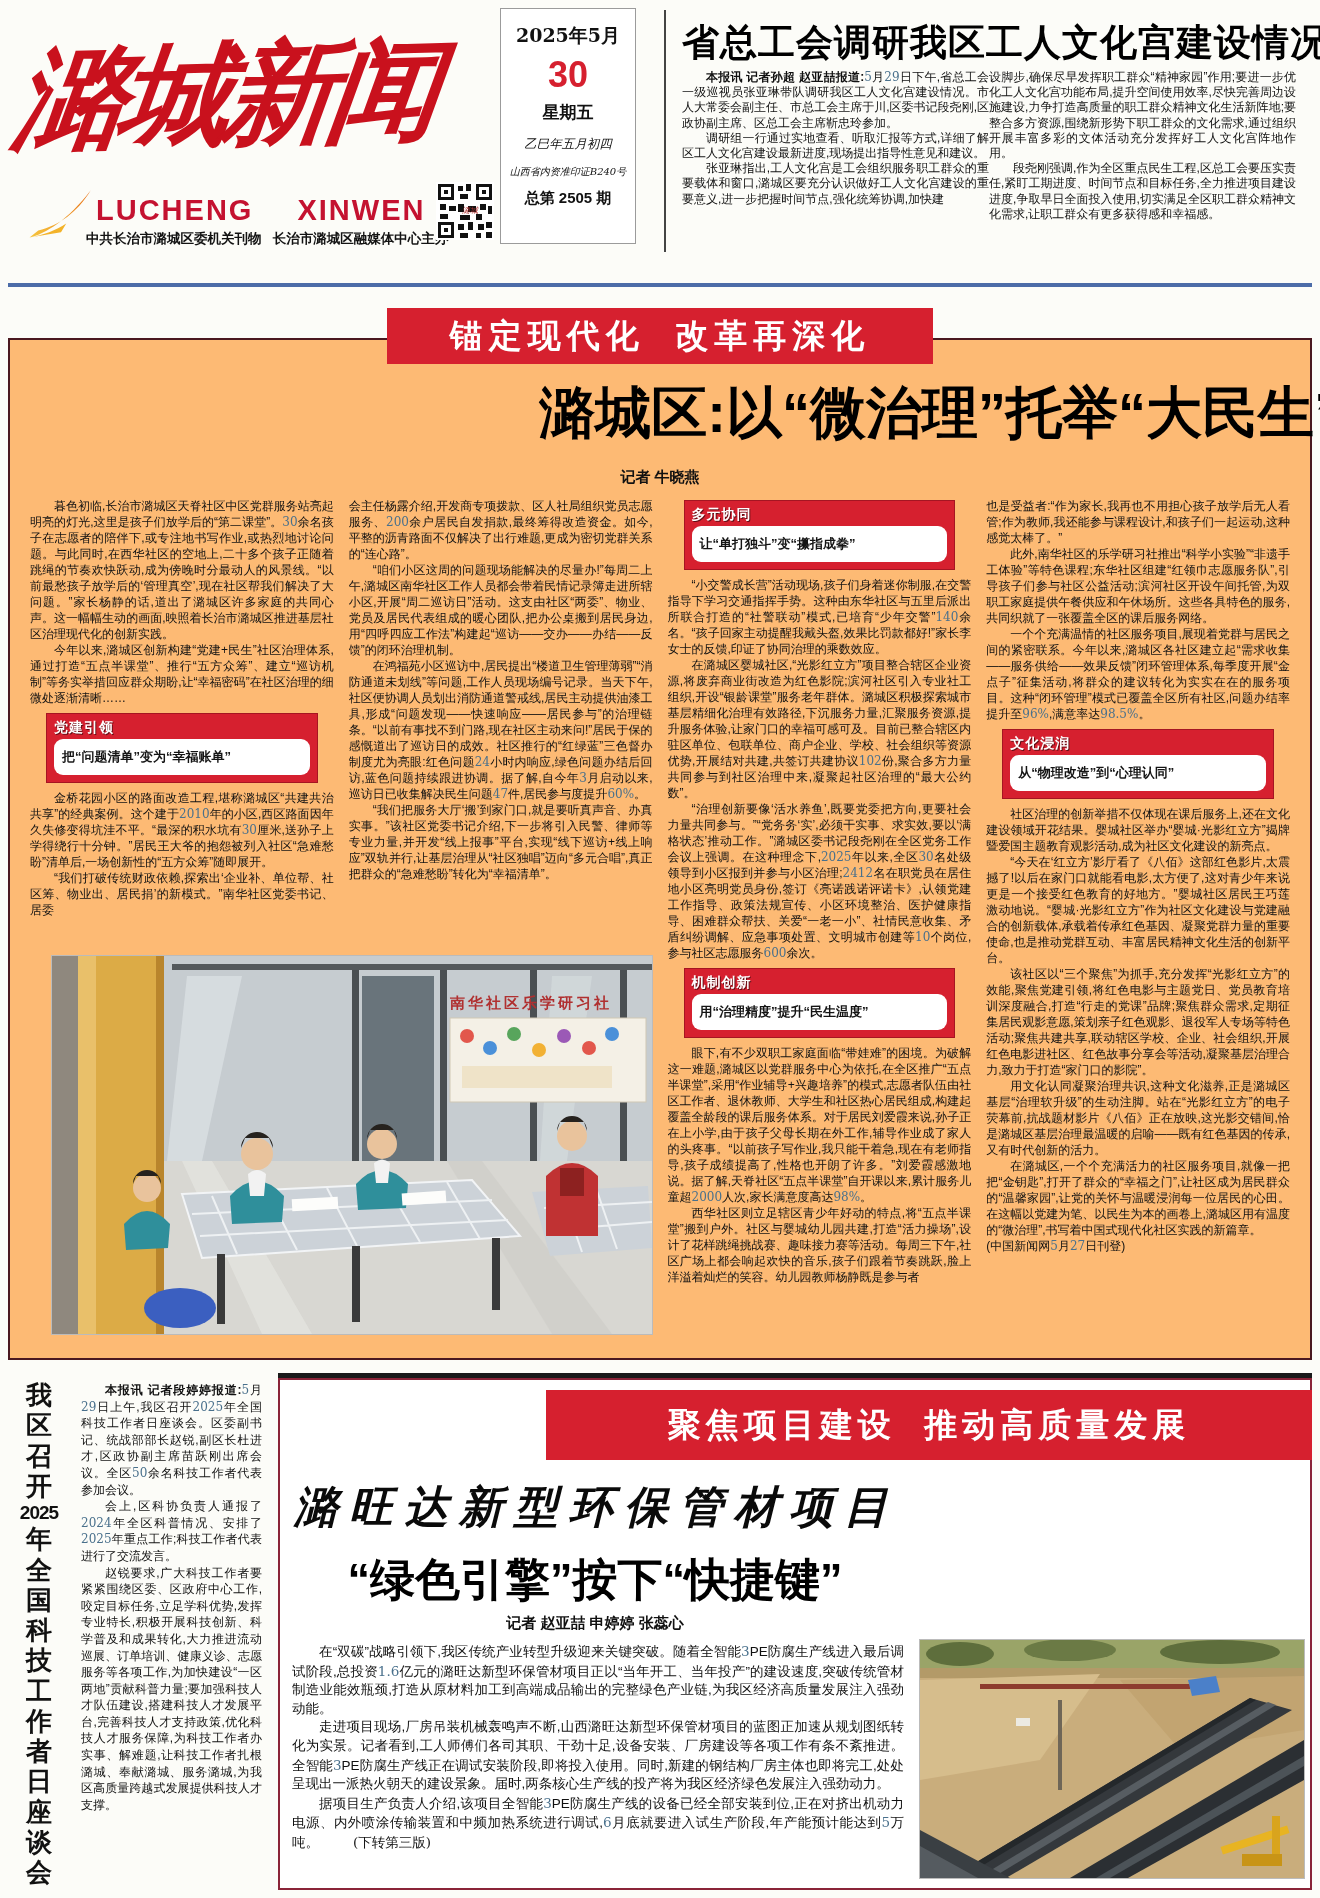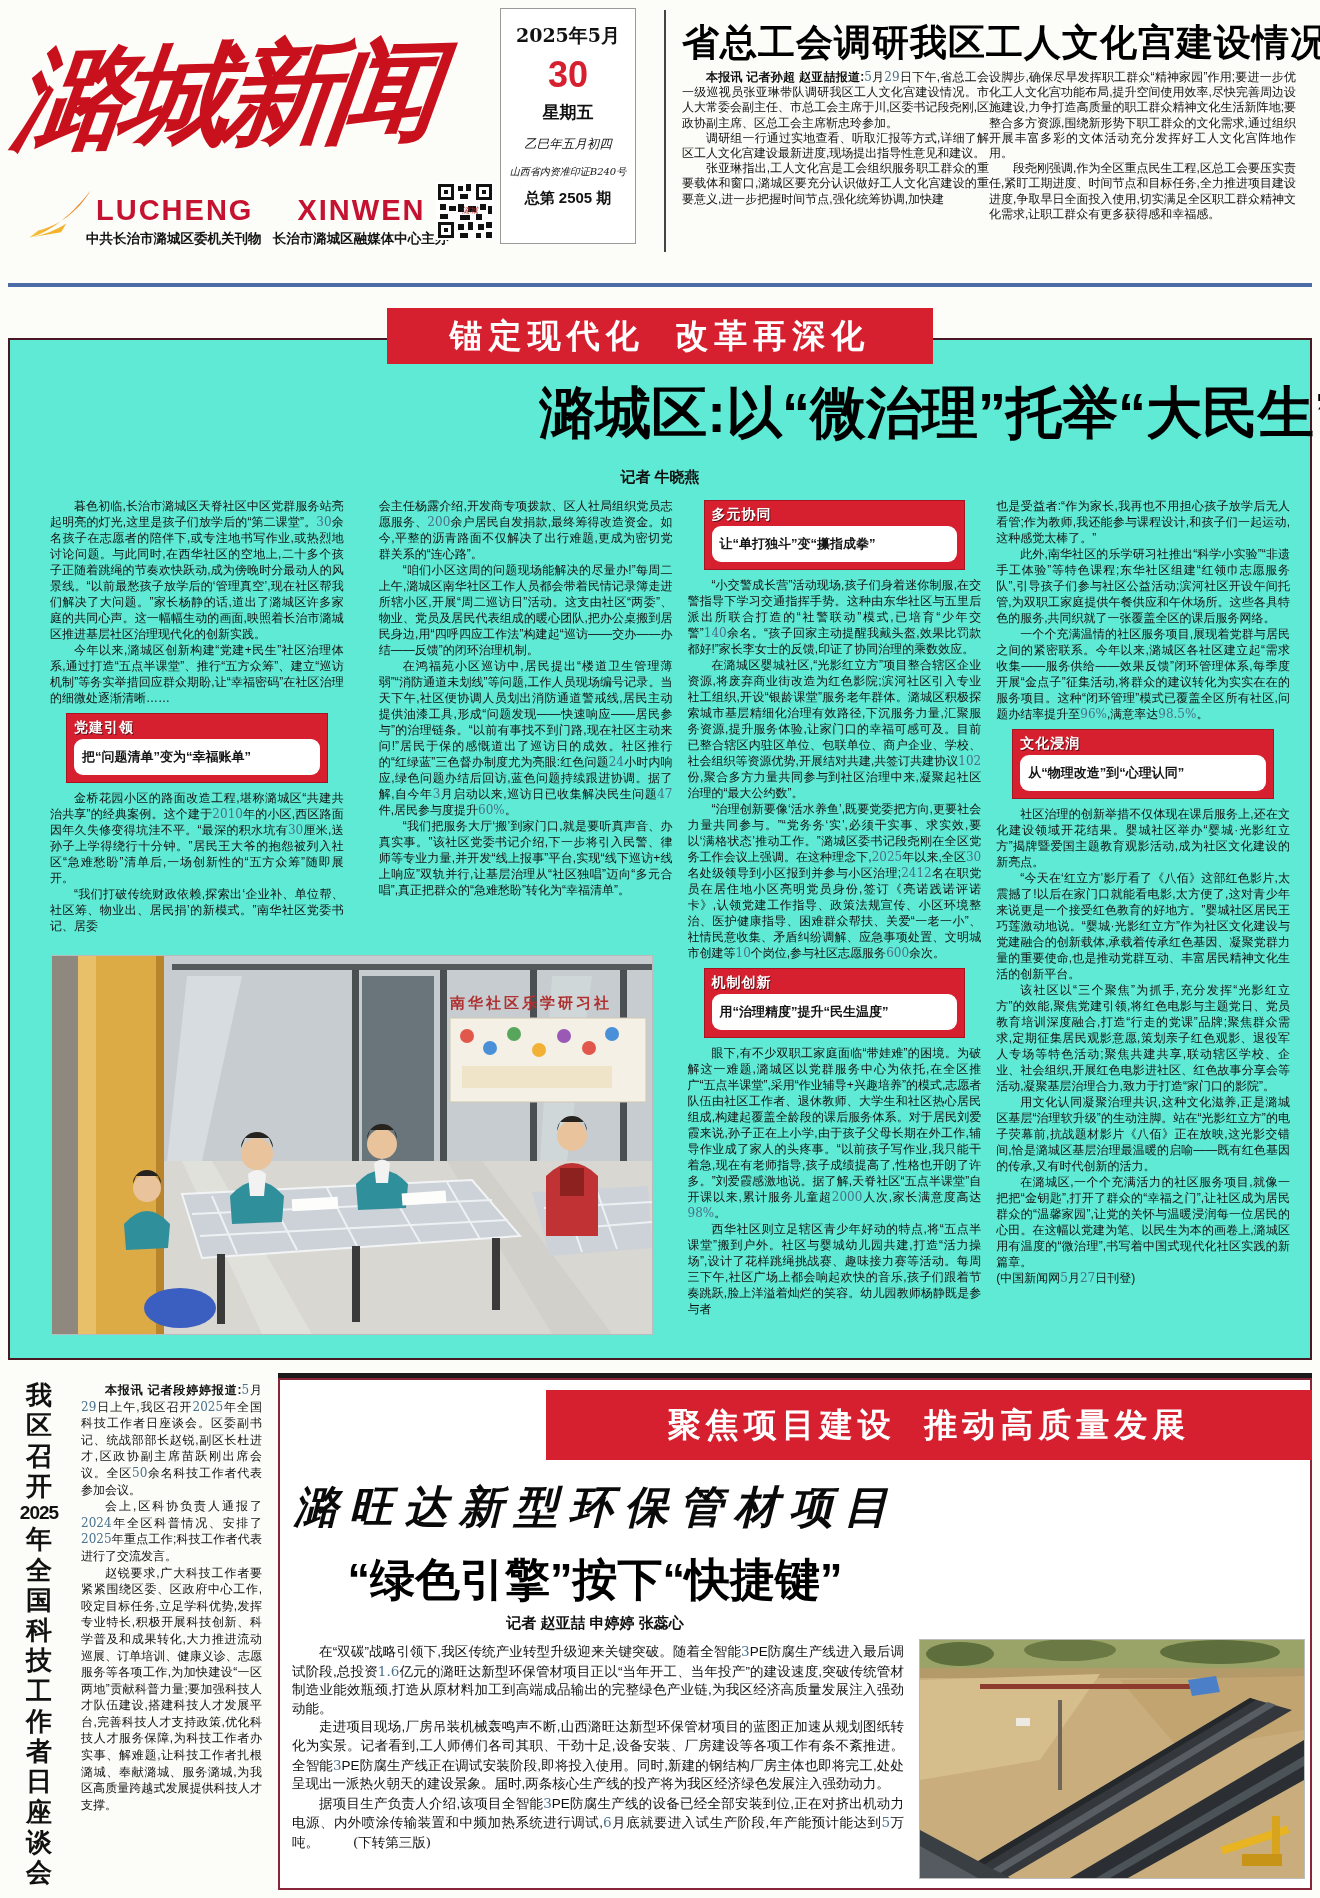--- a/index.html
+++ b/index.html
@@ -30,30 +30,30 @@
     font-family:"Liberation Sans",sans-serif;}
   .ta-cols{display:flex;margin-top:2px;}
   .ta-col{width:307px;height:168px;overflow:hidden;font-size:12px;line-height:15.2px;text-align:justify;}
   .rule-blue{position:absolute;left:8px;top:283px;width:1304px;height:4px;background:#4c6ca8;}
   
   p.para{margin:0;text-indent:2em;text-align:justify;}
   p.cont{text-indent:0;}
   .lead{font-weight:700;}
   .num{color:#49708c;font-family:"DejaVu Serif",serif;}
   
-  .main-box{position:absolute;left:8px;top:338px;width:1300px;height:1018px;border:2.5px solid #4a1820;background:#5eead4;}
+  .main-box{position:absolute;left:8px;top:338px;width:1300px;height:1018px;border:2.5px solid #4a1820;background:#fdba74;}
   .kicker{position:absolute;left:50%;top:-32px;transform:translateX(-50%);width:546px;height:56px;
     background:#d6202f;color:#fff;font-size:33px;font-weight:900;letter-spacing:6px;
     display:flex;align-items:center;justify-content:center;white-space:pre;}
   .main-headline{position:absolute;top:36px;left:0;width:100%;text-align:right;
     font-size:56px;font-weight:900;letter-spacing:0px;color:#000;white-space:nowrap;padding-left:32px;}
   .main-byline{position:absolute;top:128px;left:0;width:100%;text-align:center;font-size:15px;font-weight:700;}
   .mcols{position:absolute;top:158px;left:20px;width:1260px;display:flex;gap:15px;}
   .mcol{width:304px;font-size:12px;line-height:16px;overflow:hidden;}
-  .mcol.short{height:452px;margin-left:20px;}
+  .mcol.short{height:452px;}
   .mcol.tall{height:844px;}
   .subbox{background:#d6202f;border:1.5px solid #a51522;margin:7px 16px;padding:5px 7px 7px;}
   .subbox-tag{color:#fff;font-weight:700;font-size:14px;text-shadow:1px 1px 0 rgba(0,0,0,.55);letter-spacing:1px;}
   .subbox-title{background:#fff;color:#141414;font-weight:700;font-size:13px;padding:10px 8px;margin-top:4px;white-space:nowrap;border-radius:9px;}
   .photo1{position:absolute;left:42px;top:616px;width:600px;height:378px;outline:1px solid #bbb;}
   .credit{text-align:right;padding-right:6px;}
   
   .tech{position:absolute;left:10px;top:1382px;width:252px;height:508px;display:flex;}
   .vhead{width:58px;height:504px;display:flex;flex-direction:column;justify-content:space-between;
     align-items:center;font-weight:900;}

